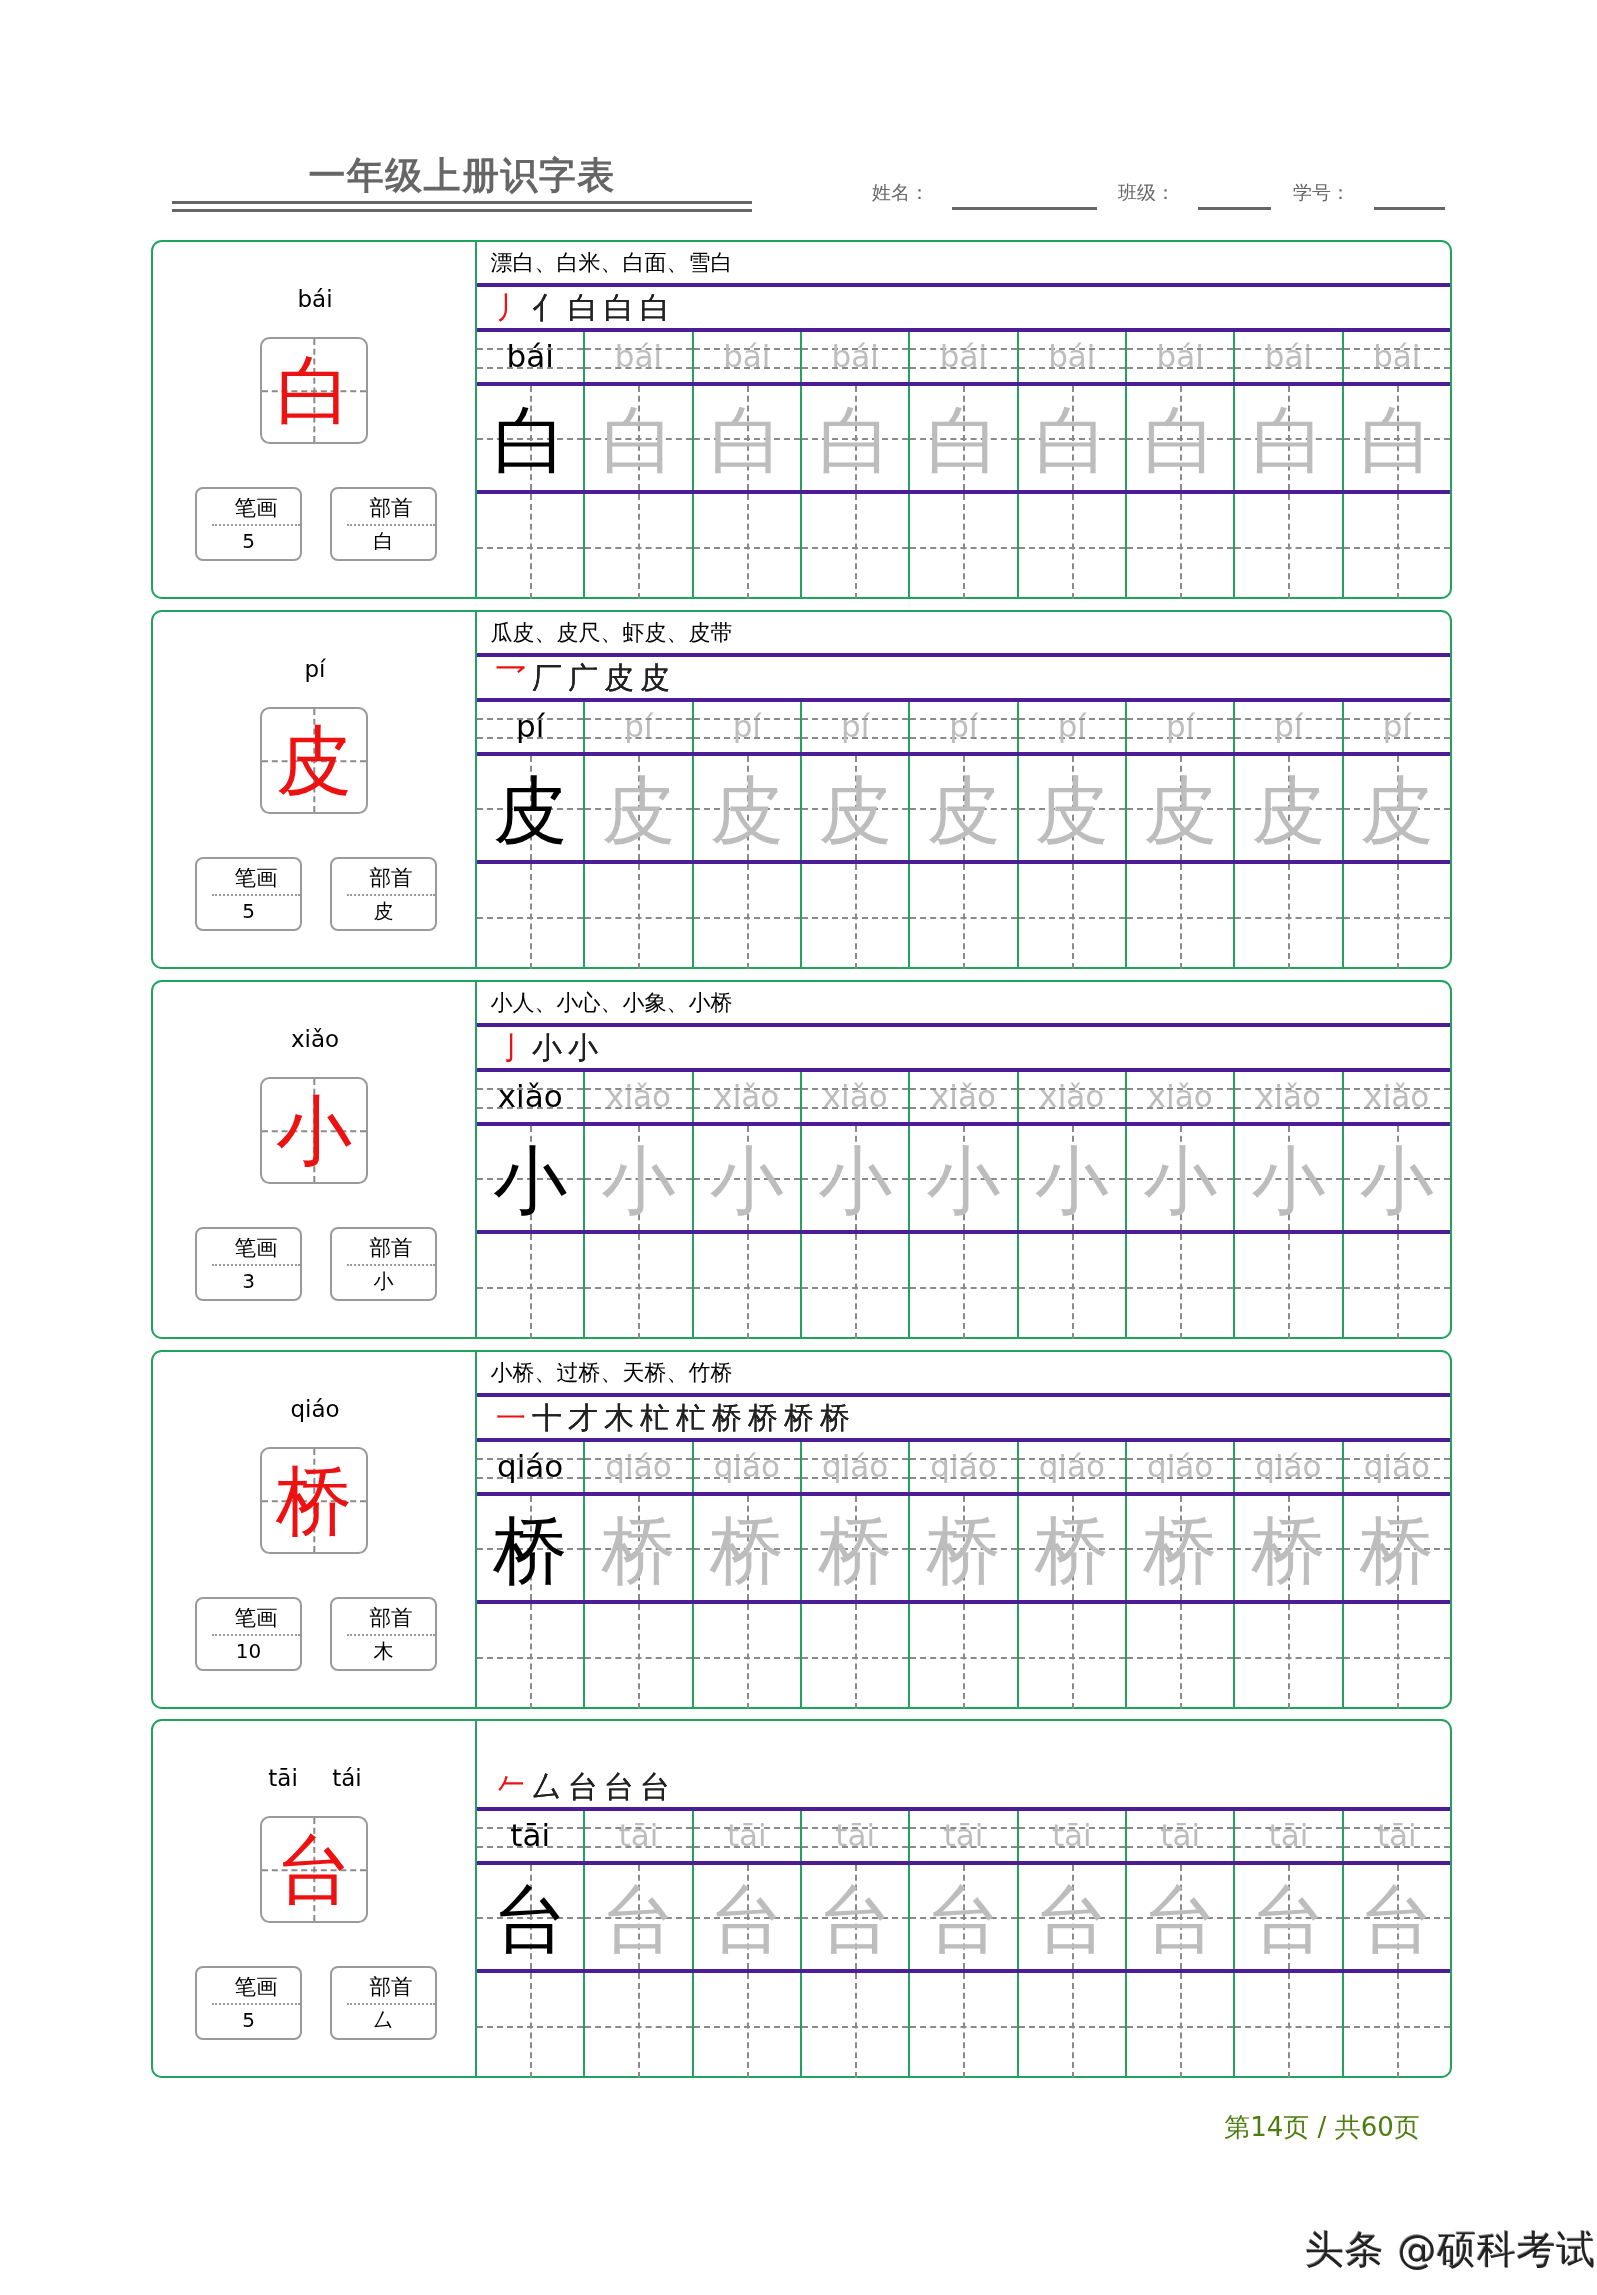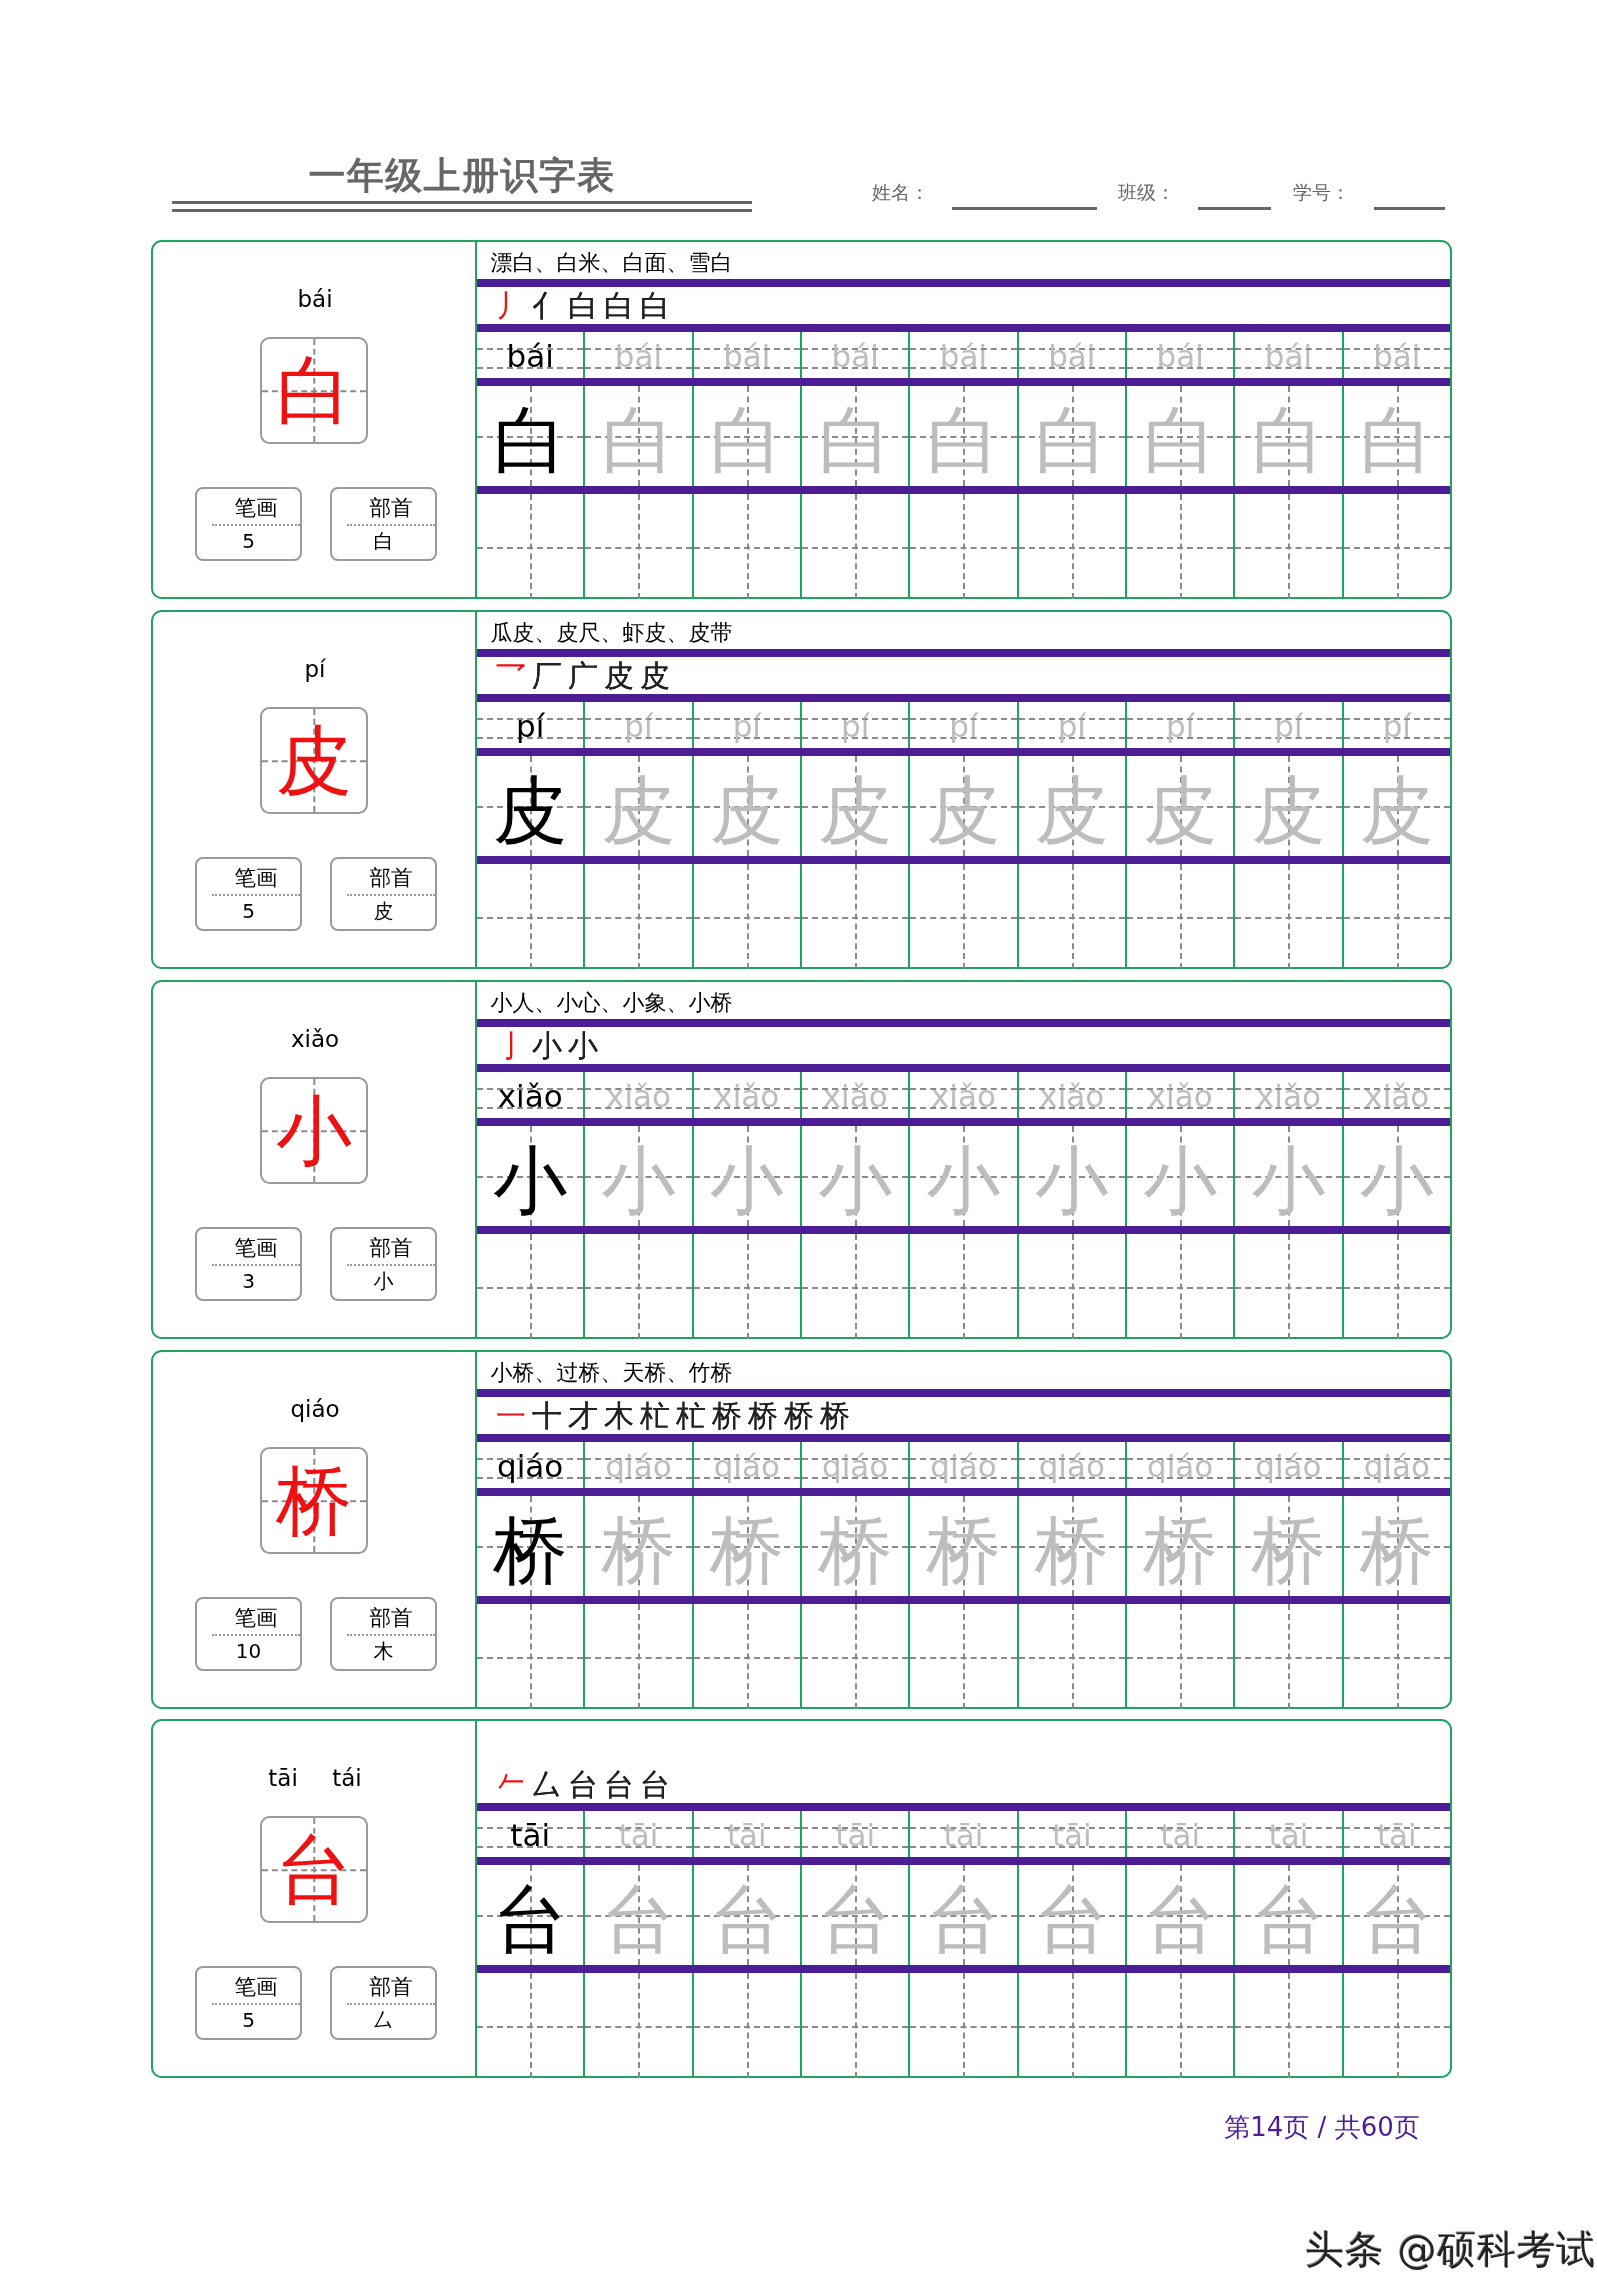--- a/index.html
+++ b/index.html
@@ -27,21 +27,21 @@
   .char-box .big { position: absolute; left: 0; right: 0; top: 8px; text-align: center;
                    font-size: 76px; line-height: 88px; color: #ee1111; font-family: "DejaVu Serif", serif; }
   .info-box { position: absolute; top: 245px; width: 107px; height: 74px;
               border: 2.7px solid #9a9a9a; border-radius: 8px; box-sizing: border-box; }
   .info-box .lbl { position: absolute; left: 0; right: 0; top: 2.7px; height: 32px; text-align: center;
                    font-size: 21.6px; line-height: 32px; border-bottom: 2px dotted #9a9a9a; margin-left: 15px; }
   .info-box .val { position: absolute; left: 0; right: 0; top: 37px; text-align: center;
                    font-size: 20px; line-height: 31px; }
 
   .right-panel { position: absolute; left: 324px; top: 0; right: 0; height: 100%; }
-  .row { position: absolute; left: 0; right: 0; border-bottom: 8px solid #4c1d95; box-sizing: border-box; }
+  .row { position: absolute; left: 0; right: 0; border-bottom: 4px solid #4c1d95; box-sizing: border-box; }
   .row.last { border-bottom: none; }
   .examples { top: 0; height: 45px; font-size: 22px; line-height: 41px; padding-left: 13.5px; }
   .strokes { top: 45px; height: 45px; padding-left: 19px; display: flex; align-items: center; }
   .strokes span { font-size: 30px; line-height: 41px; margin-right: 6px; font-family: "DejaVu Serif", serif; }
   .strokes span.first { color: #ee1111; }
   .strokes span.mid { color: #222; text-shadow: 0 0 0 #000; }
   .grid-row { display: flex; }
   .cell { position: relative; flex: 1 1 0; border-right: 2px solid #21a35f; box-sizing: border-box; height: 100%; overflow: hidden; }
   .cell:last-child { border-right: none; }
   .py-row { top: 90px; height: 54px; }
@@ -50,21 +50,21 @@
   .py-row .d1, .py-row .d2 { position: absolute; left: 0; right: 0; border-top: 2px dashed #8a8a8a; }
   .py-row .d1 { top: 16px; } .py-row .d2 { top: 35px; }
   .py-row .pt { position: absolute; left: 0; right: 0; top: 4px; text-align: center; font-size: 31px; line-height: 41px; }
   .ch-row .gv, .bl-row .gv { position: absolute; left: 50%; top: 0; bottom: 0; border-left: 2px dashed #8a8a8a; }
   .ch-row .gh, .bl-row .gh { position: absolute; top: 50%; left: 0; right: 0; border-top: 2px dashed #8a8a8a; }
   .ch-row .ct { position: absolute; left: 0; right: 0; top: 4px; text-align: center; font-size: 74px; line-height: 101px; font-family: "DejaVu Serif", serif; }
   .model { color: #000; }
   .trace { color: #bdbdbd; }
 
   .page-num { position: absolute; left: 1217px; width: 210px; top: 2112px; text-align: center;
-              font-size: 26px; color: #4c1d95; line-height: 30px; }
+              font-size: 26px; color: #4d7c0f; line-height: 30px; }
   .watermark { position: absolute; left: 1271px; top: 2226px; font-size: 39px; line-height: 47px;
                color: #222; letter-spacing: 0.7px; text-shadow: 1.4px 1.4px 0 #ffffff, -0.7px -0.7px 0 #888; margin-left: 34px; }
 </style>
 </head>
 <body>
 
 <div class="title">一年级上册识字表</div>
 <div class="title-rule" style="top:201px"></div>
 <div class="title-rule" style="top:209px"></div>
 

